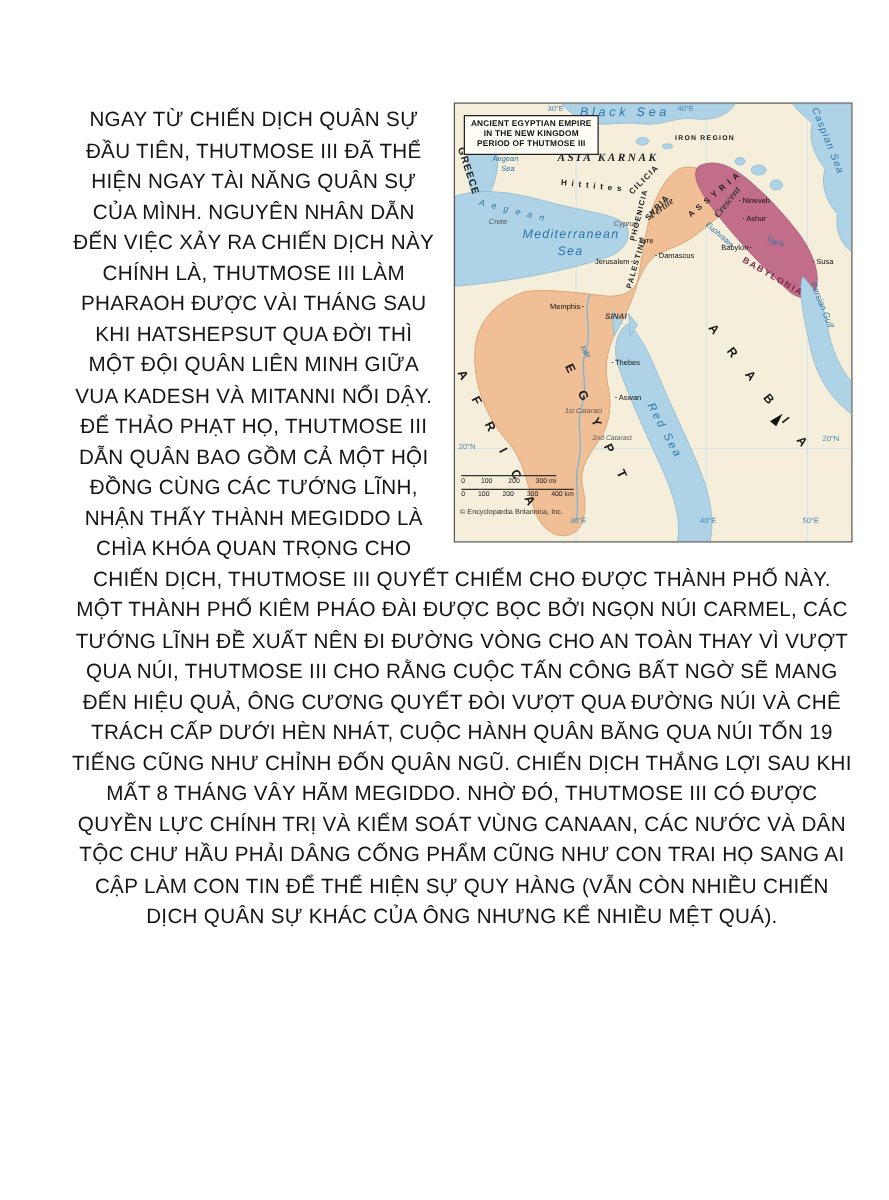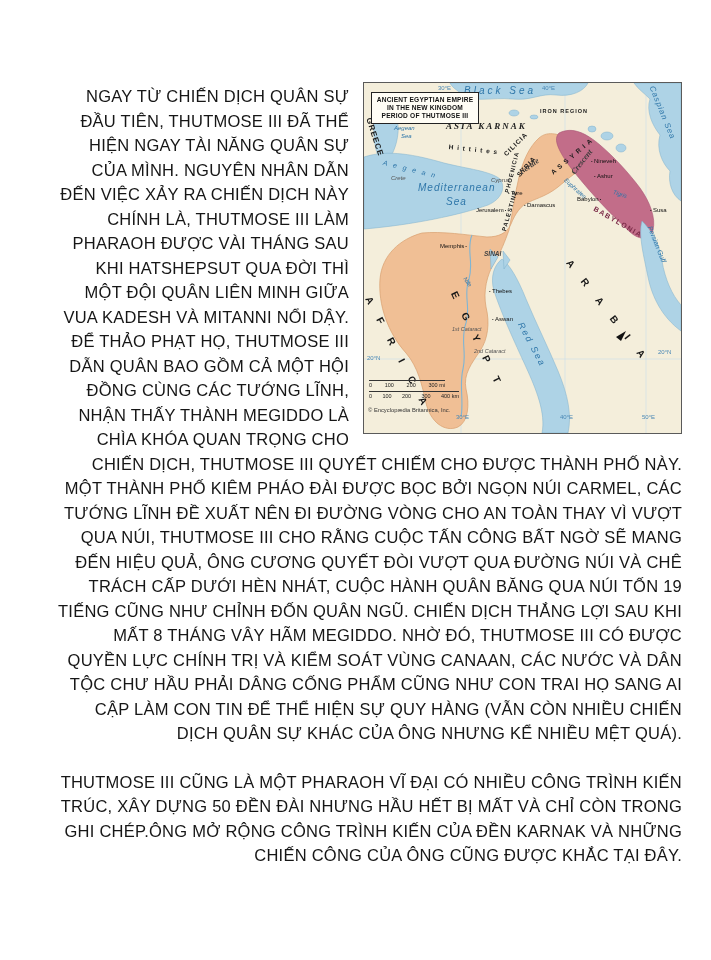--- a/index.html
+++ b/index.html
@@ -1,20 +1,20 @@
 <!DOCTYPE html>
 <html lang="vi"><head>
 <meta charset="utf-8">
 <style>
   html,body{margin:0;padding:0;background:#ffffff;}
   body{width:711px;height:960px;position:relative;overflow:hidden;
        font-family:"Liberation Sans",sans-serif;color:#141414;}
   .page{padding:84px 29px 20px 57px;}
   .article p{margin:0 0 24px 0;font-size:16.5px;line-height:24.5px;
-             letter-spacing:.25px;font-weight:500;color:#161616;text-align:right;}
+             letter-spacing:.25px;font-weight:500;color:#161616;text-align:center;}
 
   
   figure.map{float:right;width:317px;height:350px;margin:-2px 0 12px 14px;
              position:relative;border:1px solid #5a5a5a;background:#f4eedb;
              box-sizing:content-box;}
   figure.map svg{position:absolute;left:0;top:0;}
   .map-labels{position:absolute;left:0;top:0;width:100%;height:100%;}
   .lbl{position:absolute;white-space:nowrap;transform-origin:0 0;line-height:1;
        color:#1c1c1c;}
   .tick{color:#4a88b5;font-size:6px;}
@@ -165,15 +165,14 @@
             <span>200</span>
             <span>300</span>
             <span>400 km</span>
           </div>
       </div>
 
       <div class="map-copy">© Encyclopædia Britannica, Inc.</div>
     </figure>
 
     <p>NGAY TỪ CHIẾN DỊCH QUÂN SỰ ĐẦU TIÊN, THUTMOSE III ĐÃ THỂ HIỆN NGAY TÀI NĂNG QUÂN SỰ CỦA MÌNH. NGUYÊN NHÂN DẪN ĐẾN VIỆC XẢY RA CHIẾN DỊCH NÀY CHÍNH LÀ, THUTMOSE III LÀM PHARAOH ĐƯỢC VÀI THÁNG SAU KHI HATSHEPSUT QUA ĐỜI THÌ MỘT ĐỘI QUÂN LIÊN MINH GIỮA VUA KADESH VÀ MITANNI NỔI DẬY. ĐỂ THẢO PHẠT HỌ, THUTMOSE III DẪN QUÂN BAO GỒM CẢ MỘT HỘI ĐỒNG CÙNG CÁC TƯỚNG LĨNH, NHẬN THẤY THÀNH MEGIDDO LÀ CHÌA KHÓA QUAN TRỌNG CHO CHIẾN DỊCH, THUTMOSE III QUYẾT CHIẾM CHO ĐƯỢC THÀNH PHỐ NÀY. MỘT THÀNH PHỐ KIÊM PHÁO ĐÀI ĐƯỢC BỌC BỞI NGỌN NÚI CARMEL, CÁC TƯỚNG LĨNH ĐỀ XUẤT NÊN ĐI ĐƯỜNG VÒNG CHO AN TOÀN THAY VÌ VƯỢT QUA NÚI, THUTMOSE III CHO RẰNG CUỘC TẤN CÔNG BẤT NGỜ SẼ MANG ĐẾN HIỆU QUẢ, ÔNG CƯƠNG QUYẾT ĐÒI VƯỢT QUA ĐƯỜNG NÚI VÀ CHÊ TRÁCH CẤP DƯỚI HÈN NHÁT, CUỘC HÀNH QUÂN BĂNG QUA NÚI TỐN 19 TIẾNG CŨNG NHƯ CHỈNH ĐỐN QUÂN NGŨ. CHIẾN DỊCH THẮNG LỢI SAU KHI MẤT 8 THÁNG VÂY HÃM MEGIDDO. NHỜ ĐÓ, THUTMOSE III CÓ ĐƯỢC QUYỀN LỰC CHÍNH TRỊ VÀ KIỂM SOÁT VÙNG CANAAN, CÁC NƯỚC VÀ DÂN TỘC CHƯ HẦU PHẢI DÂNG CỐNG PHẨM CŨNG NHƯ CON TRAI HỌ SANG AI CẬP LÀM CON TIN ĐỂ THỂ HIỆN SỰ QUY HÀNG (VẪN CÒN NHIỀU CHIẾN DỊCH QUÂN SỰ KHÁC CỦA ÔNG NHƯNG KỂ NHIỀU MỆT QUÁ).</p>
-    <p>THUTMOSE III CŨNG LÀ MỘT PHARAOH VĨ ĐẠI CÓ NHIỀU CÔNG TRÌNH KIẾN TRÚC, XÂY DỰNG 50 ĐỀN ĐÀI NHƯNG HẦU HẾT BỊ MẤT VÀ CHỈ CÒN TRONG GHI CHÉP.ÔNG MỞ RỘNG CÔNG TRÌNH KIẾN CỦA ĐỀN KARNAK VÀ NHỮNG CHIẾN CÔNG CỦA ÔNG CŨNG ĐƯỢC KHẮC TẠI ĐÂY.</p>
   </div>
 </div>
 
 </body></html>

